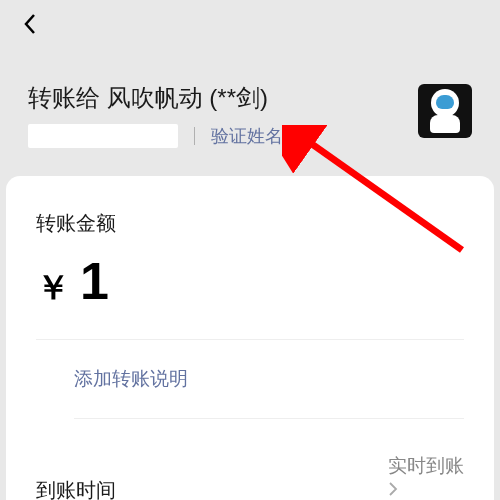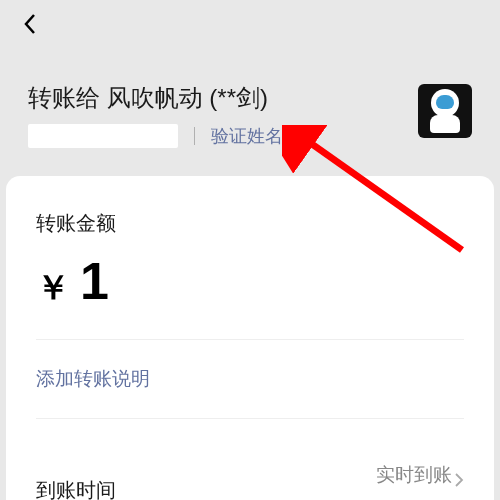--- a/index.html
+++ b/index.html
@@ -129,38 +129,40 @@
       font-weight: 600;
       color: #000;
       line-height: 1;
     }
     .memo-link {
       font-size: 19px;
       color: #6272a0;
       padding: 26px 0;
       border-bottom: 1px solid #eee;
       display: block;
+      margin-left: 38px;
     }
     .arrival-row {
       display: flex;
       justify-content: space-between;
       align-items: center;
       padding: 26px 0;
     }
     .arrival-label {
       font-size: 20px;
       color: #1a1a1a;
       margin-top: 32px;
     }
     .arrival-value {
       font-size: 19px;
       color: #888;
       display: flex;
-      align-items: flex-end;
+      align-items: flex-start;
       gap: 2px;
+      flex-direction: column;
     }
     .annotation-arrow {
       position: absolute;
       top: 125px;
       left: 282px;
       pointer-events: none;
     }
   </style>
 </head>
 <body>

